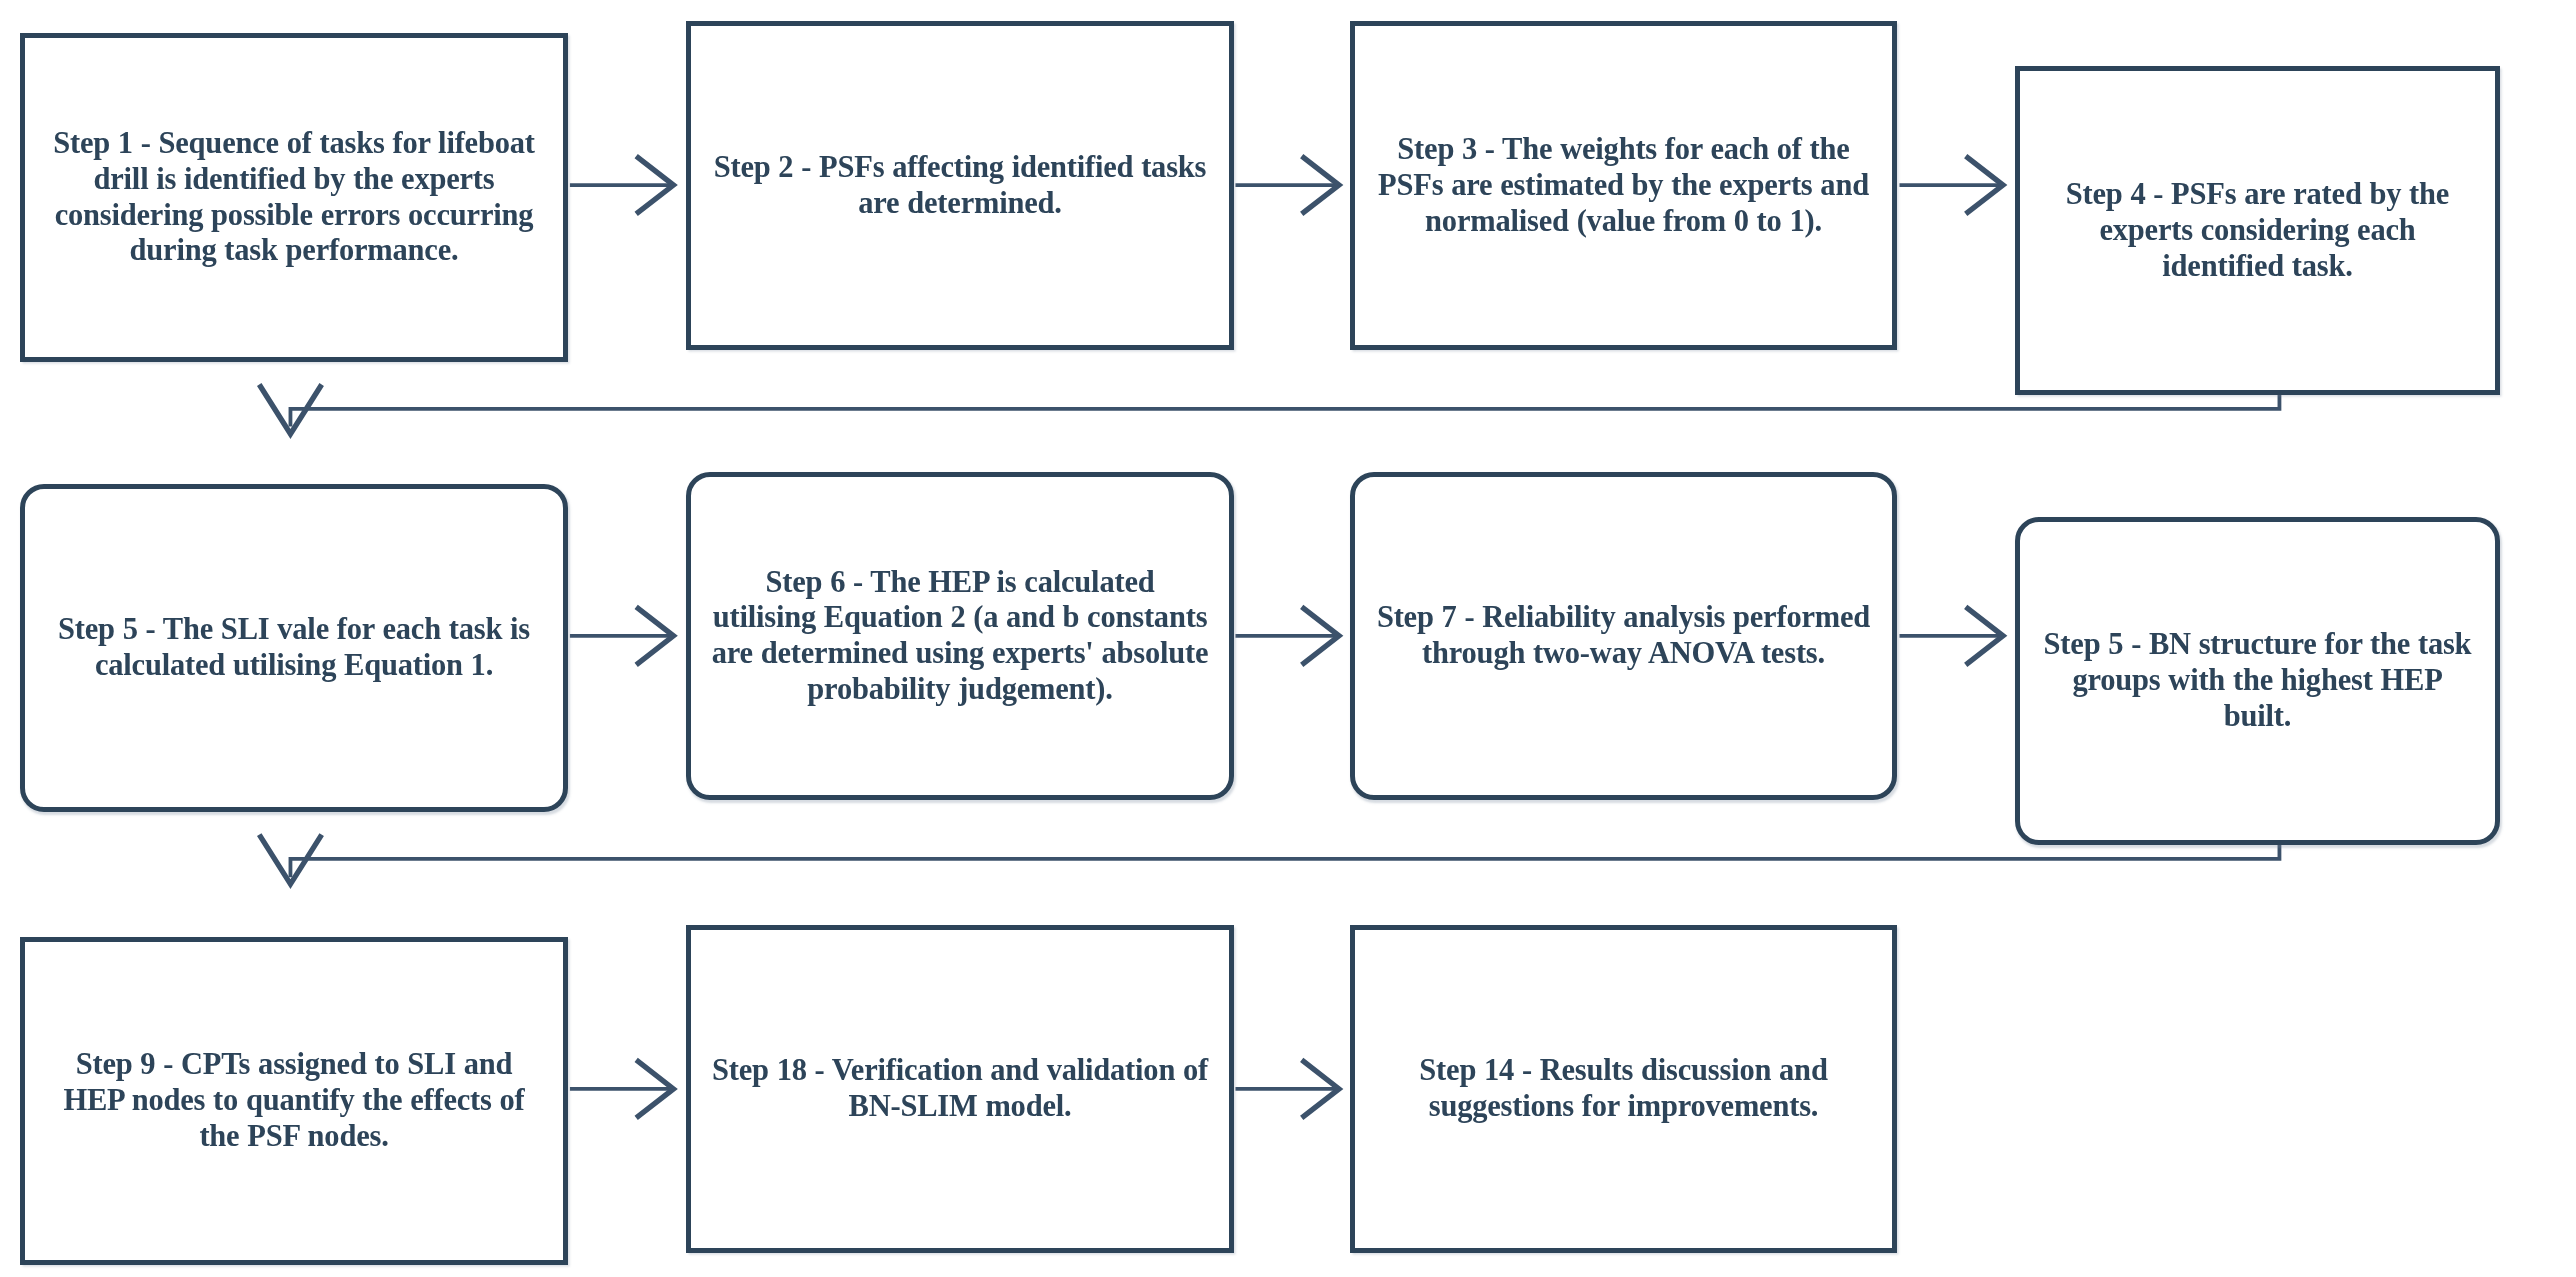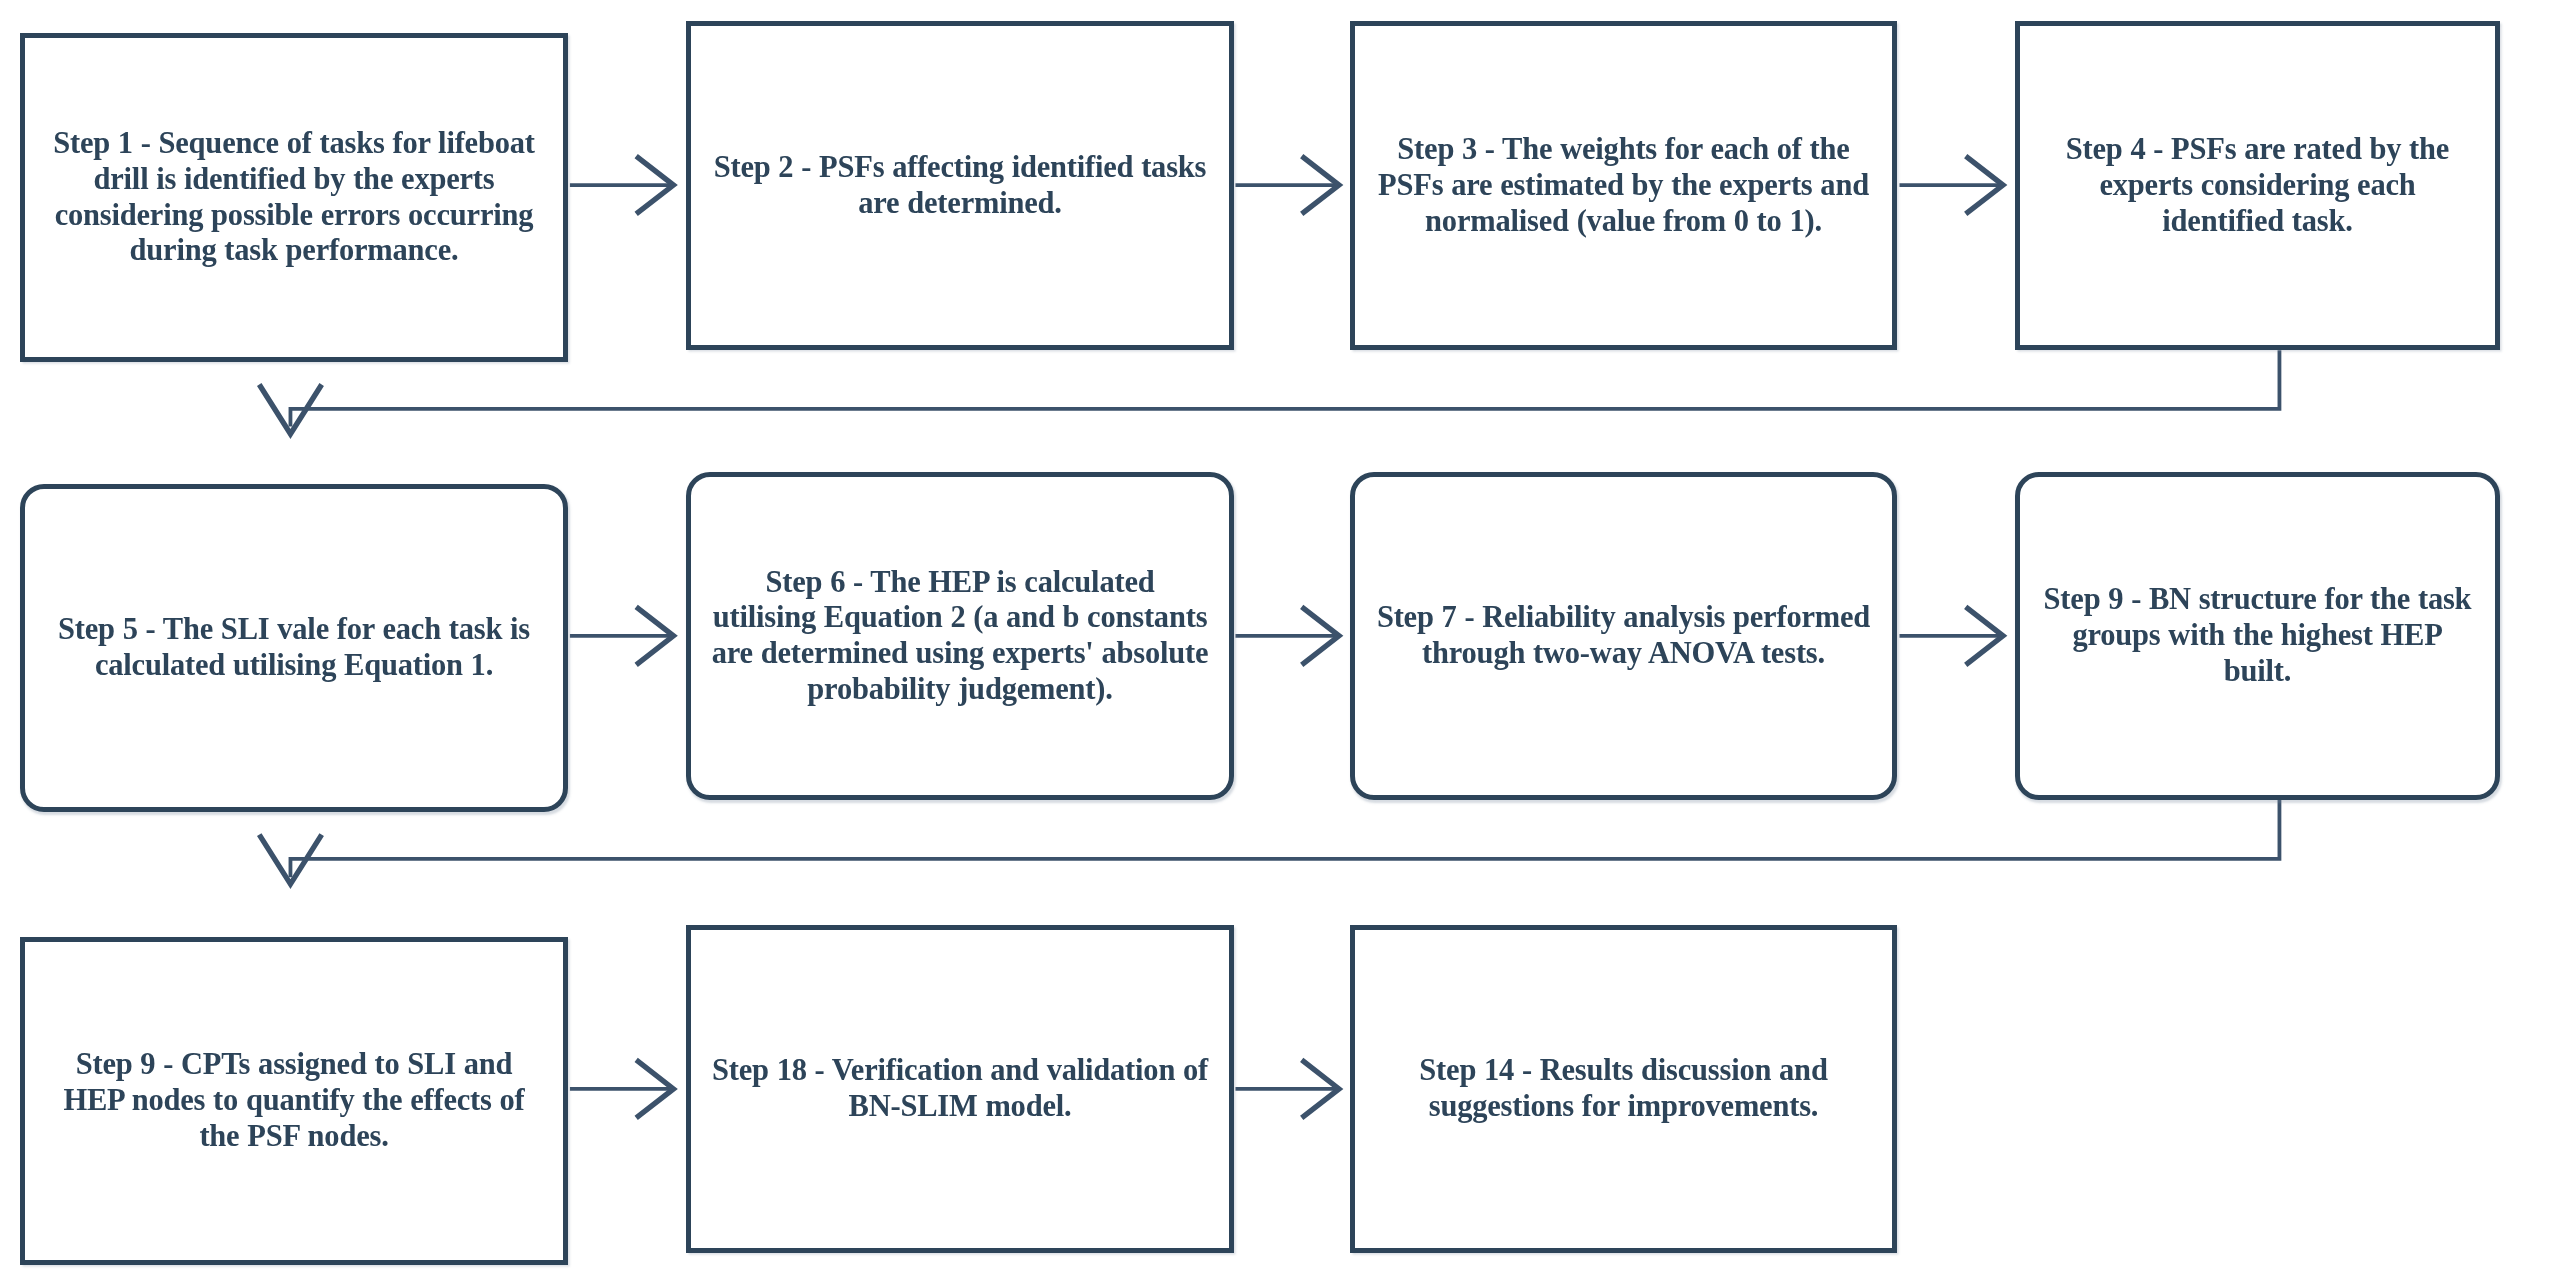--- a/index.html
+++ b/index.html
@@ -37,21 +37,21 @@
     color: #2d4459;
     text-align: center;
     letter-spacing: -0.2px;
     word-spacing: 0.4px;
   }
 
   
   .c1 { left: 20px;   width: 548px; margin-top: 12px; }
   .c2 { left: 686px;  width: 548px; justify-content: flex-end; }
   .c3 { left: 1350px; width: 547px; align-items: center; }
-  .c4 { left: 2015px; width: 485px; }
+  .c4 { left: 2015px; width: 485px; margin-top: 45px; }
 
   .r1 { top: 21.3px;   height: 329px; }
   .r2 { top: 472px;  height: 328px; border-radius: 24px; }
   .r3 { top: 925px; height: 328px; }
 
   
   #wires {
     position: absolute;
     left: 0; top: 0;
     width: 2576px;
@@ -140,21 +140,21 @@
   <div class="step-box c1 r2">
     <span class="step-text">Step 5 - The SLI vale for each task is calculated utilising Equation 1.</span>
   </div>
   <div class="step-box c2 r2">
     <span class="step-text">Step 6 - The HEP is calculated utilising Equation 2 (a and b constants are determined using experts' absolute probability judgement).</span>
   </div>
   <div class="step-box c3 r2">
     <span class="step-text">Step 7 - Reliability analysis performed through two-way ANOVA tests.</span>
   </div>
   <div class="step-box c4 r2">
-    <span class="step-text">Step 9 - BN structure for the task groups with the highest HEP built.</span>
+    <span class="step-text">Step 5 - BN structure for the task groups with the highest HEP built.</span>
   </div>
 
   <div class="step-box c1 r3">
     <span class="step-text">Step 9 - CPTs assigned to SLI and HEP nodes to quantify the effects of the PSF nodes.</span>
   </div>
   <div class="step-box c2 r3">
     <span class="step-text">Step 18 - Verification and validation of BN-SLIM model.</span>
   </div>
   <div class="step-box c3 r3">
     <span class="step-text">Step 14 - Results discussion and suggestions for improvements.</span>

